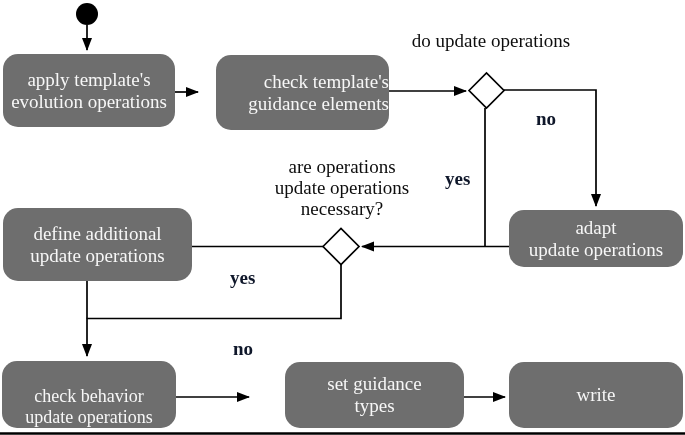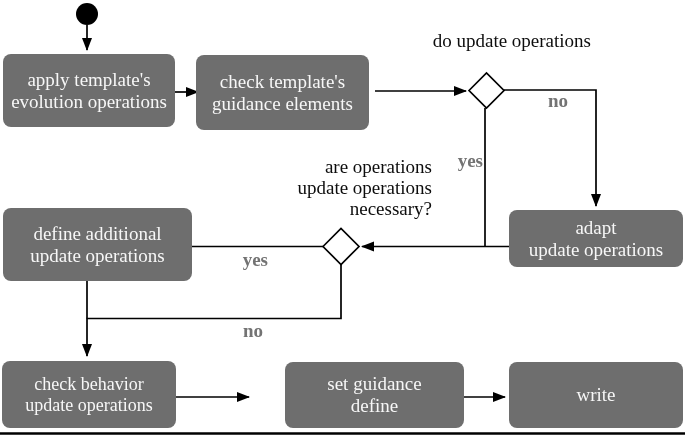--- a/index.html
+++ b/index.html
@@ -2,33 +2,33 @@
 <html><head>
 <meta charset="utf-8">
 <style>
   html,body{margin:0;padding:0;background:#ffffff;}
   .stage{
     position:relative;width:685px;height:435px;background:#ffffff;overflow:hidden;
     font-family:"Liberation Serif", serif;
   }
   .layer{position:absolute;left:0;top:0;width:685px;height:435px;}
   .box{
-    position:absolute;background:#6e6e6e;border-radius:8px;color:#f7f7f7;
+    position:absolute;background:#6e6e6e;border-radius:15px;color:#f7f7f7;
     display:flex;flex-direction:column;align-items:center;justify-content:center;
     font-size:19px;line-height:22px;text-align:center;z-index:2;
   }
   .box span{display:block;white-space:nowrap;}
-  .box.small{font-size:18px;line-height:21px;}
+  .box.small{font-size:18px;line-height:21px;justify-content:flex-end;}
   .q{
-    position:absolute;text-align:right;font-size:19px;line-height:21px;color:#0d0d0d;z-index:2;
+    position:absolute;text-align:center;font-size:19px;line-height:21px;color:#0d0d0d;z-index:2;
   }
   .q span{display:block;white-space:nowrap;}
   .lbl{
-    position:absolute;font-weight:bold;font-size:19px;line-height:19px;color:#737373;
-    text-align:right;z-index:2;white-space:nowrap;
+    position:absolute;font-weight:bold;font-size:19px;line-height:19px;color:#0f172a;
+    text-align:left;z-index:2;white-space:nowrap;margin-top:18px;
   }
 </style>
 </head>
 <body>
 
 <div class="stage">
 
   <svg class="layer" width="685" height="435" viewBox="0 0 685 435" xmlns="http://www.w3.org/2000/svg">
     <defs>
       <marker id="arr" markerUnits="userSpaceOnUse" markerWidth="14" markerHeight="11" refX="12" refY="5" orient="auto">
@@ -54,21 +54,21 @@
     <polygon points="323,246.5 341,228.5 359,246.5 341,264.5" fill="#ffffff" stroke="#000" stroke-width="1.7"></polygon>
 
     <line x1="0" y1="433.5" x2="685" y2="433.5" stroke="#000" stroke-width="2.5"></line>
   </svg>
 
   <div class="box" style="left:3px;top:54px;width:172px;height:73px;">
     <span>apply template's</span>
     <span>evolution operations</span>
   </div>
 
-  <div class="box" style="left:196px;top:55px;width:173px;height:75px;">
+  <div class="box" style="left:216px;top:55px;width:173px;height:75px;align-items:flex-end;">
     <span>check template's</span>
     <span>guidance elements</span>
   </div>
 
   <div class="box" style="left:509px;top:210px;width:174px;height:57px;">
     <span>adapt</span>
     <span>update operations</span>
   </div>
 
   <div class="box" style="left:3px;top:208px;width:189px;height:73px;">
@@ -76,21 +76,21 @@
     <span>update operations</span>
   </div>
 
   <div class="box small" style="left:2px;top:361px;width:174px;height:67px;">
     <span>check behavior</span>
     <span>update operations</span>
   </div>
 
   <div class="box" style="left:253px;top:362px;width:179px;height:66px;margin-left:32px;">
     <span>set guidance</span>
-    <span>define</span>
+    <span>types</span>
   </div>
 
   <div class="box" style="left:509px;top:362px;width:174px;height:66px;">
     <span>write</span>
   </div>
 
   <div class="q" style="left:391px;top:30px;width:200px;">
     <span>do update operations</span>
   </div>
 

